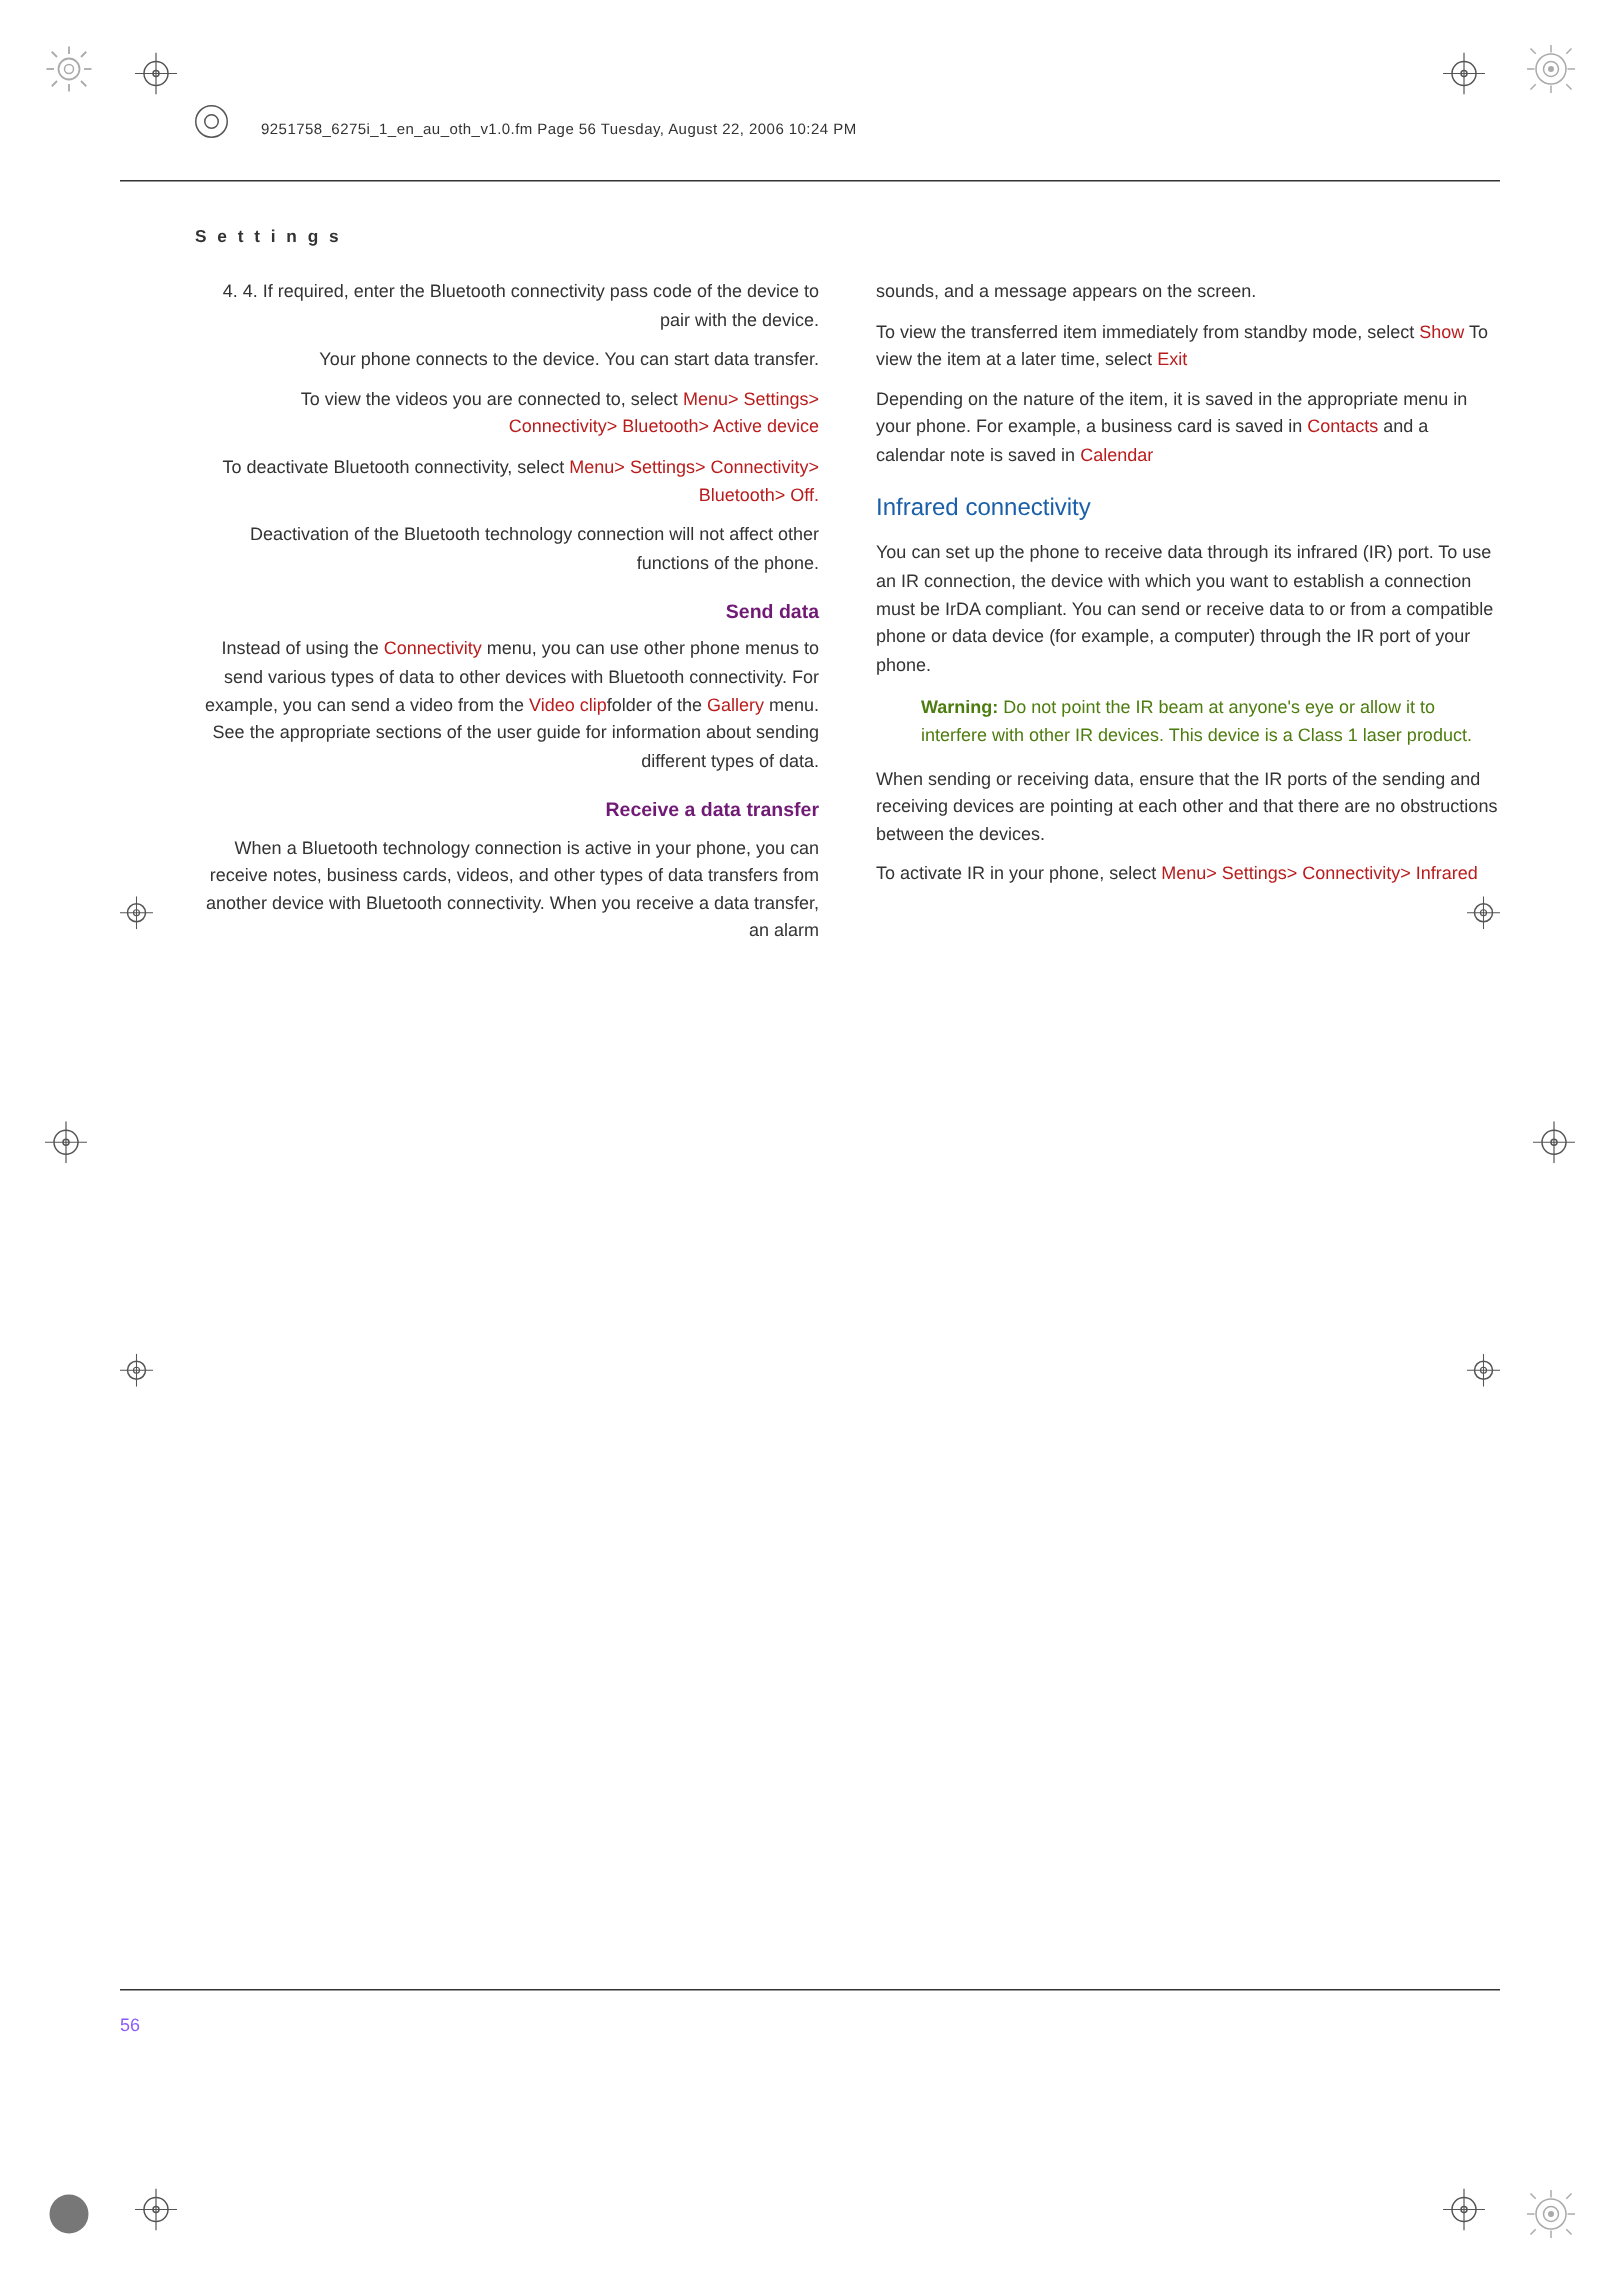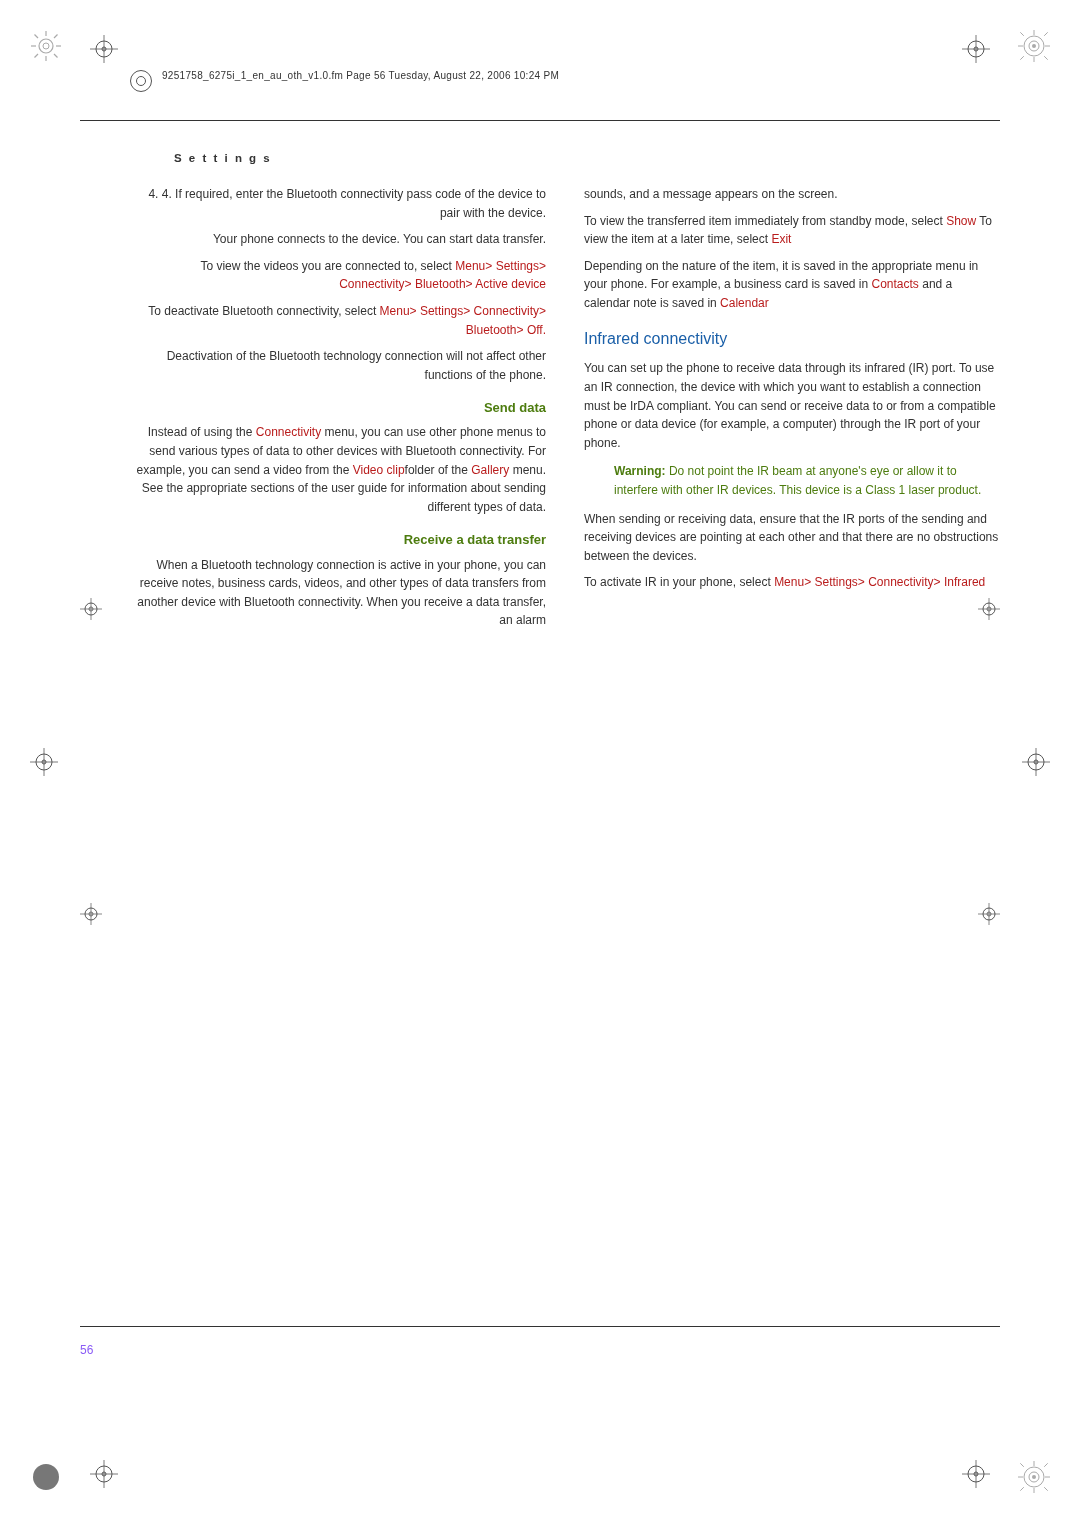--- a/index.html
+++ b/index.html
@@ -45,22 +45,22 @@
       background: #333;
     }
 
     
     .header-bar {
       position: absolute;
       top: 70px;
       left: 130px;
       right: 130px;
       display: flex;
-      align-items: flex-start;
-      gap: 10px;
+      align-items: flex-end;
+      gap: 22px;
     }
 
     .header-icon {
       width: 22px;
       height: 22px;
       border: 1.5px solid #555;
       border-radius: 50%;
       position: relative;
       flex-shrink: 0;
     }
@@ -82,21 +82,20 @@
       color: #333;
       letter-spacing: 0.3px;
     }
 
     .section-label {
       font-size: 11.5px;
       font-weight: bold;
       letter-spacing: 2px;
       color: #333;
       margin-bottom: 14px;
-      margin-left: 44px;
     }
 
     .col-left {
       flex: 1;
       font-size: 12px;
       line-height: 1.55;
       color: #333;
       text-align: right;
     }
 
@@ -113,21 +112,21 @@
 
     p {
       margin-bottom: 8px;
       font-size: 12px;
       line-height: 1.55;
     }
 
     .sub-heading {
       font-size: 13px;
       font-weight: bold;
-      color: #4d7c0f;
+      color: #701a75;
       margin-top: 14px;
       margin-bottom: 5px;
     }
 
     .section-title-right {
       font-size: 16px;
       font-weight: normal;
       color: #1a5fa8;
       margin-bottom: 8px;
     }

